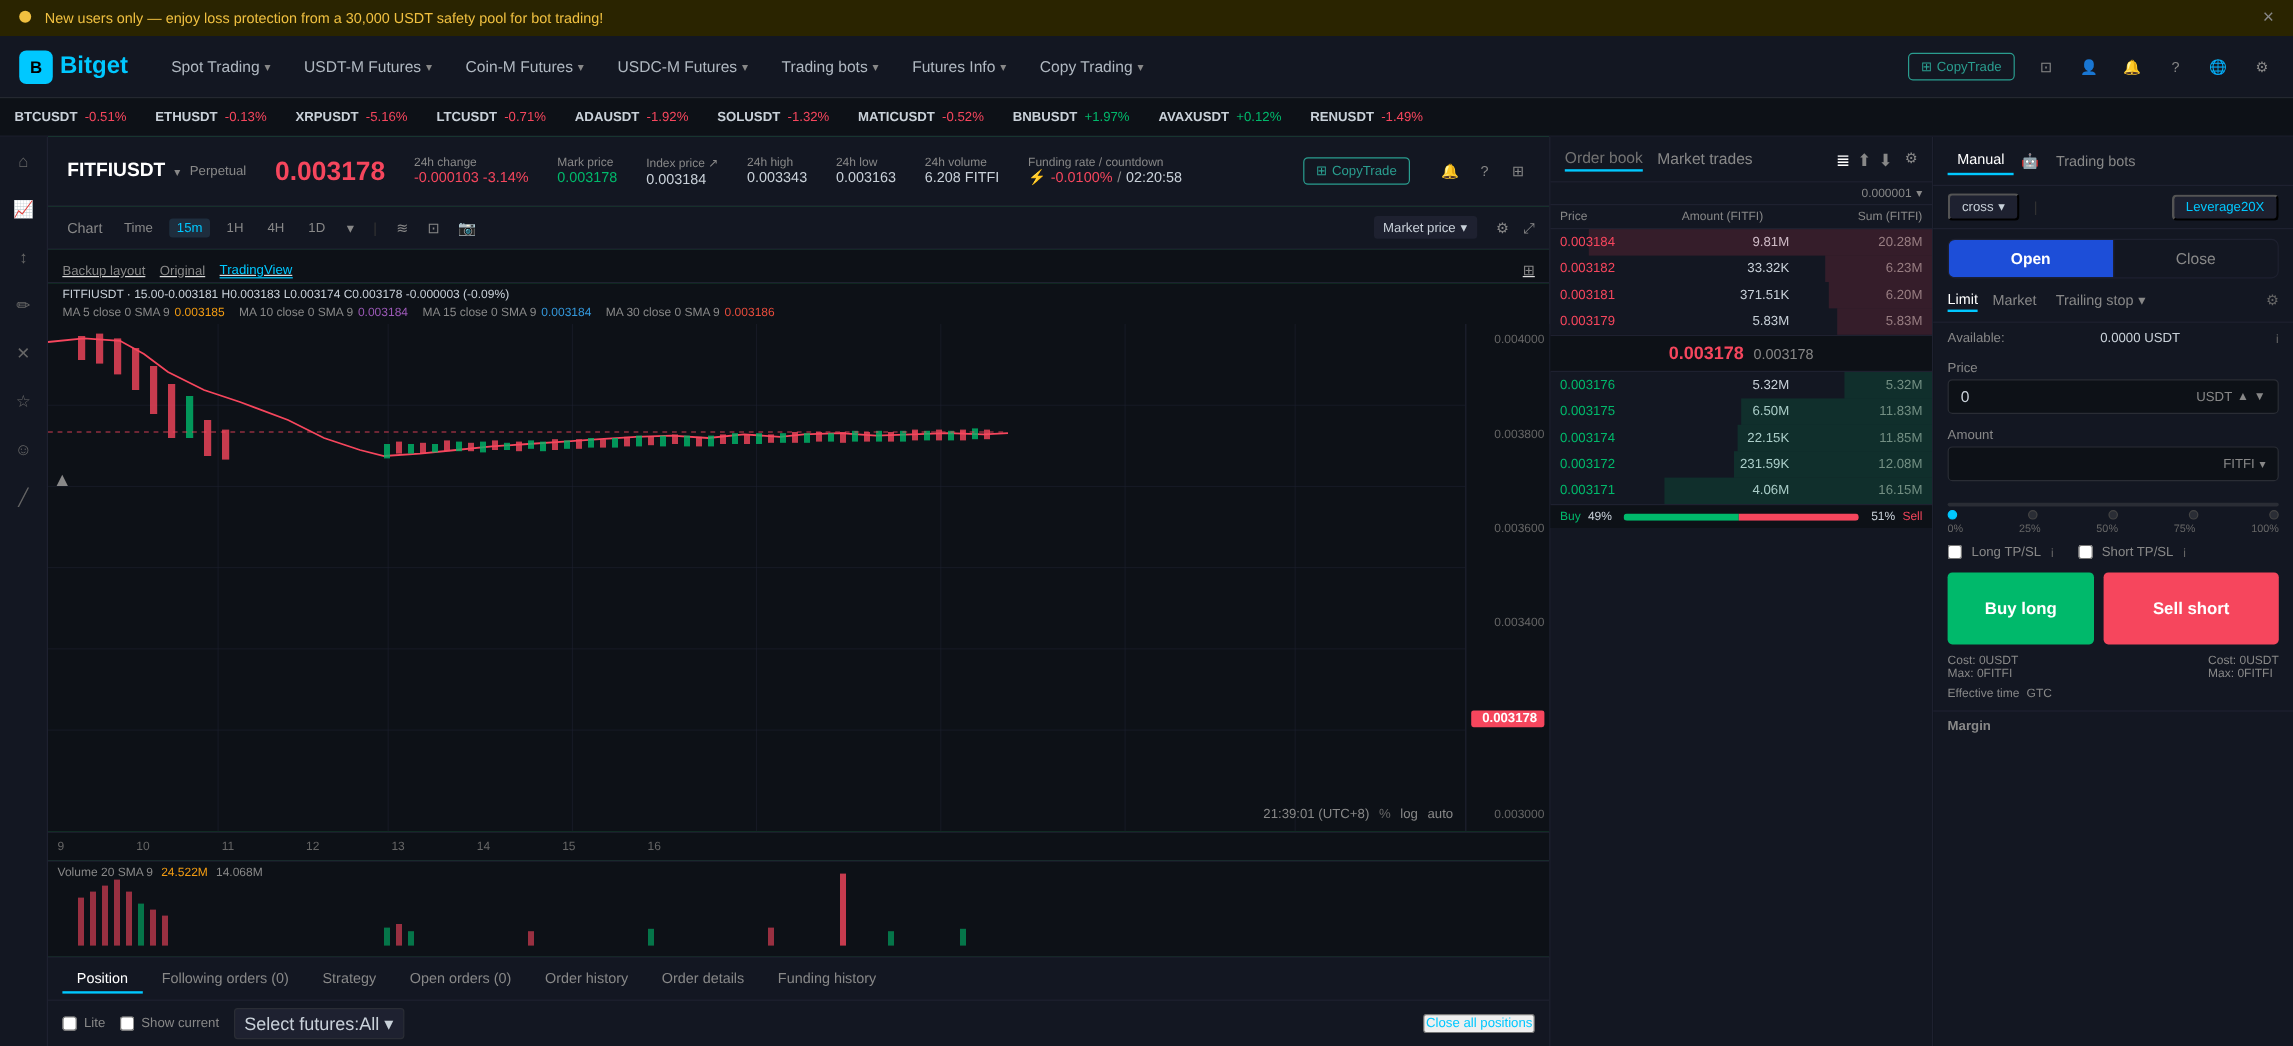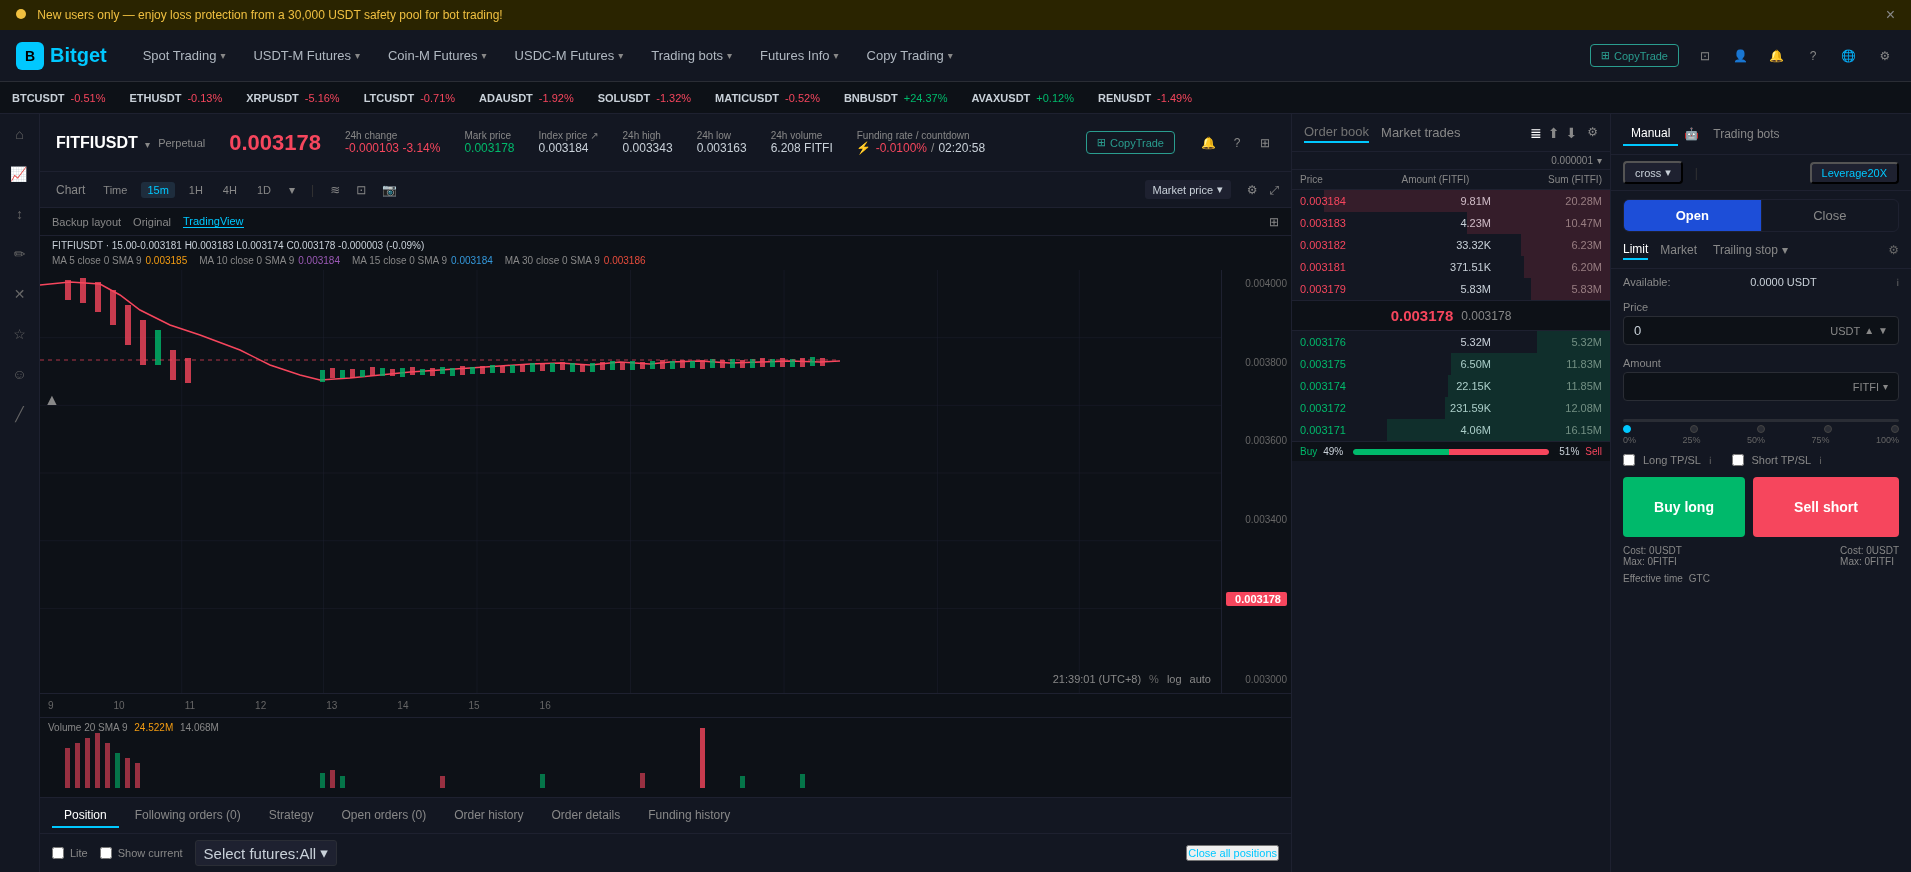--- a/index.html
+++ b/index.html
@@ -250,21 +250,21 @@
   <div class="ticker-item">
     <span class="ticker-symbol">SOLUSDT</span>
     <span class="ticker-price down">-1.32%</span>
   </div>
   <div class="ticker-item">
     <span class="ticker-symbol">MATICUSDT</span>
     <span class="ticker-price down">-0.52%</span>
   </div>
   <div class="ticker-item">
     <span class="ticker-symbol">BNBUSDT</span>
-    <span class="ticker-price up">+24.37%</span>
+    <span class="ticker-price up">+1.97%</span>
   </div>
   <div class="ticker-item">
     <span class="ticker-symbol">AVAXUSDT</span>
     <span class="ticker-price up">+0.12%</span>
   </div>
   <div class="ticker-item">
     <span class="ticker-symbol">RENUSDT</span>
     <span class="ticker-price down">-1.49%</span>
   </div>
 </div>
@@ -355,21 +355,21 @@
       <span class="chart-tool-icon">⊡</span>
       <span class="chart-tool-icon">📷</span>
       <div class="chart-price-type">
         <span>Market price</span>
         <span>▾</span>
       </div>
       <span style="margin-left:8px; color:#888;">⚙</span>
       <span style="margin-left:4px; color:#888;">⤢</span>
     </div>
 
-    <div style="display:flex; align-items:center; padding: 3px 12px; background:#0d1117; border-bottom:1px solid #1e2130; height:28px; gap:12px;">
+    <div style="display:flex; align-items:flex-end; padding: 3px 12px; background:#0d1117; border-bottom:1px solid #1e2130; height:28px; gap:12px;text-decoration:underline;">
       <button style="background:transparent; border:none; color:#888; font-size:11px; cursor:pointer;">Backup layout</button>
       <button style="background:transparent; border:none; color:#888; font-size:11px; cursor:pointer;">Original</button>
       <button style="background:transparent; border:none; color:#00c8ff; font-size:11px; cursor:pointer; border-bottom:1px solid #00c8ff;">TradingView</button>
       <span style="margin-left:auto; color:#888; cursor:pointer; font-size:12px;">⊞</span>
     </div>
 
     <div class="ma-indicators">
       <span style="color:#c9d1d9;">FITFIUSDT · 15.00-0.003181 H0.003183 L0.003174 C0.003178 -0.000003 (-0.09%)</span>
     </div>
     <div class="ma-indicators" style="padding-top:0;">
@@ -597,26 +597,20 @@
     </div>
 
     <div>
       <div class="ob-row">
         <div class="ob-bar ask" style="width:90%;"></div>
         <span class="ob-price ask">0.003184</span>
         <span class="ob-amount">9.81M</span>
         <span class="ob-sum">20.28M</span>
       </div>
       <div class="ob-row">
-        <div class="ob-bar ask" style="width:45%;"></div>
-        <span class="ob-price ask">0.003183</span>
-        <span class="ob-amount">4.23M</span>
-        <span class="ob-sum">10.47M</span>
-      </div>
-      <div class="ob-row">
         <div class="ob-bar ask" style="width:28%;"></div>
         <span class="ob-price ask">0.003182</span>
         <span class="ob-amount">33.32K</span>
         <span class="ob-sum">6.23M</span>
       </div>
       <div class="ob-row">
         <div class="ob-bar ask" style="width:27%;"></div>
         <span class="ob-price ask">0.003181</span>
         <span class="ob-amount">371.51K</span>
         <span class="ob-sum">6.20M</span>
@@ -787,15 +781,18 @@
           <span>Max: 0FITFI</span>
         </div>
       </div>
     </div>
 
     <div style="display:flex; align-items:center; gap:6px; padding:4px 12px; color:#888; font-size:10px;">
       <span>Effective time</span>
       <span>GTC</span>
     </div>
 
+    <div class="tp-margin">
+      <span>Margin</span>
+    </div>
   </div>
 
 </div>
 
 </body></html>

